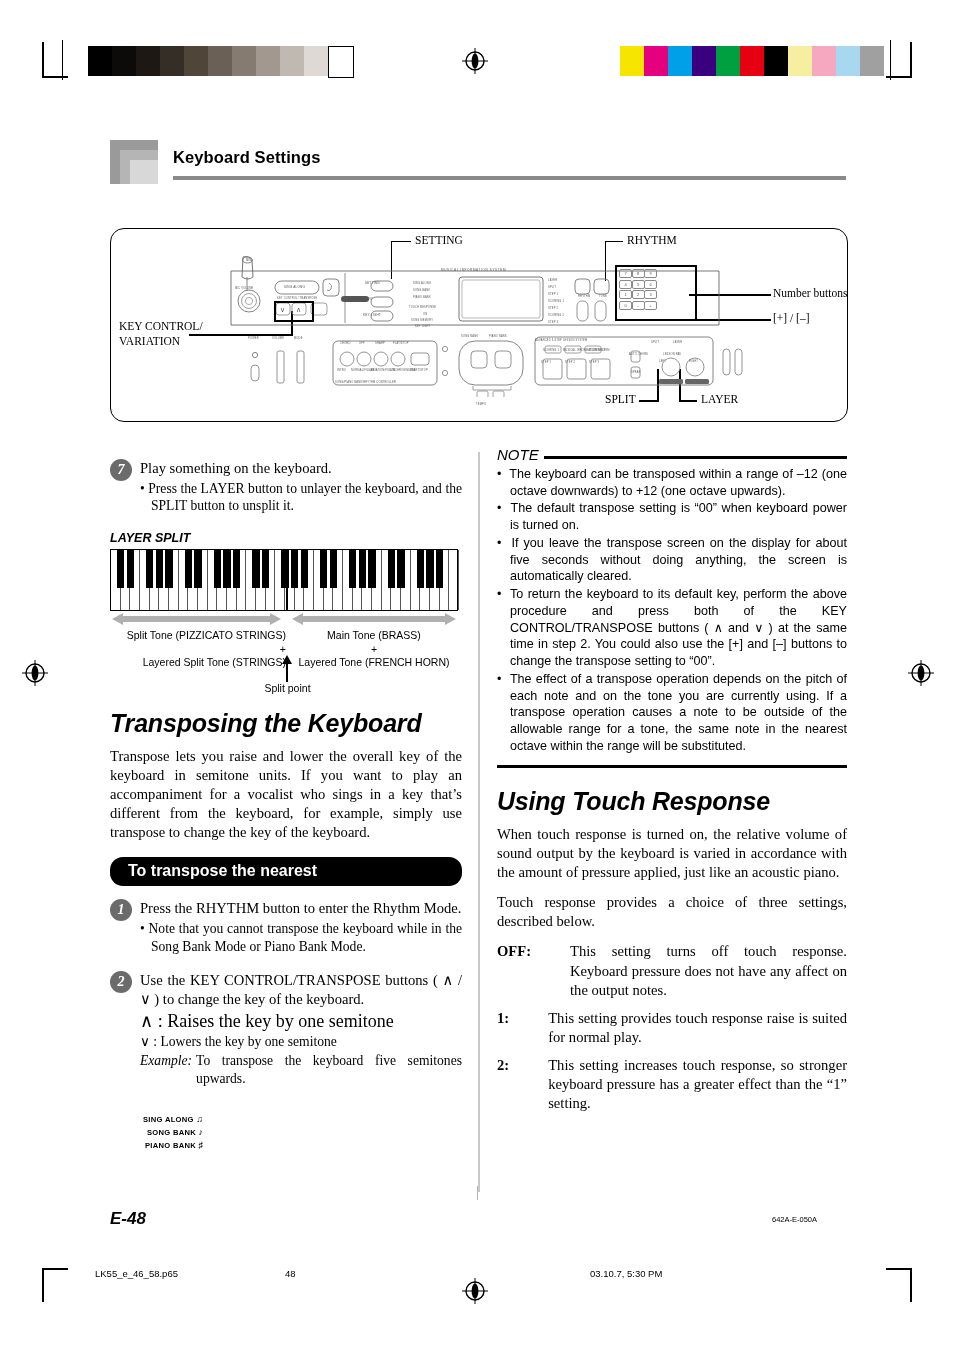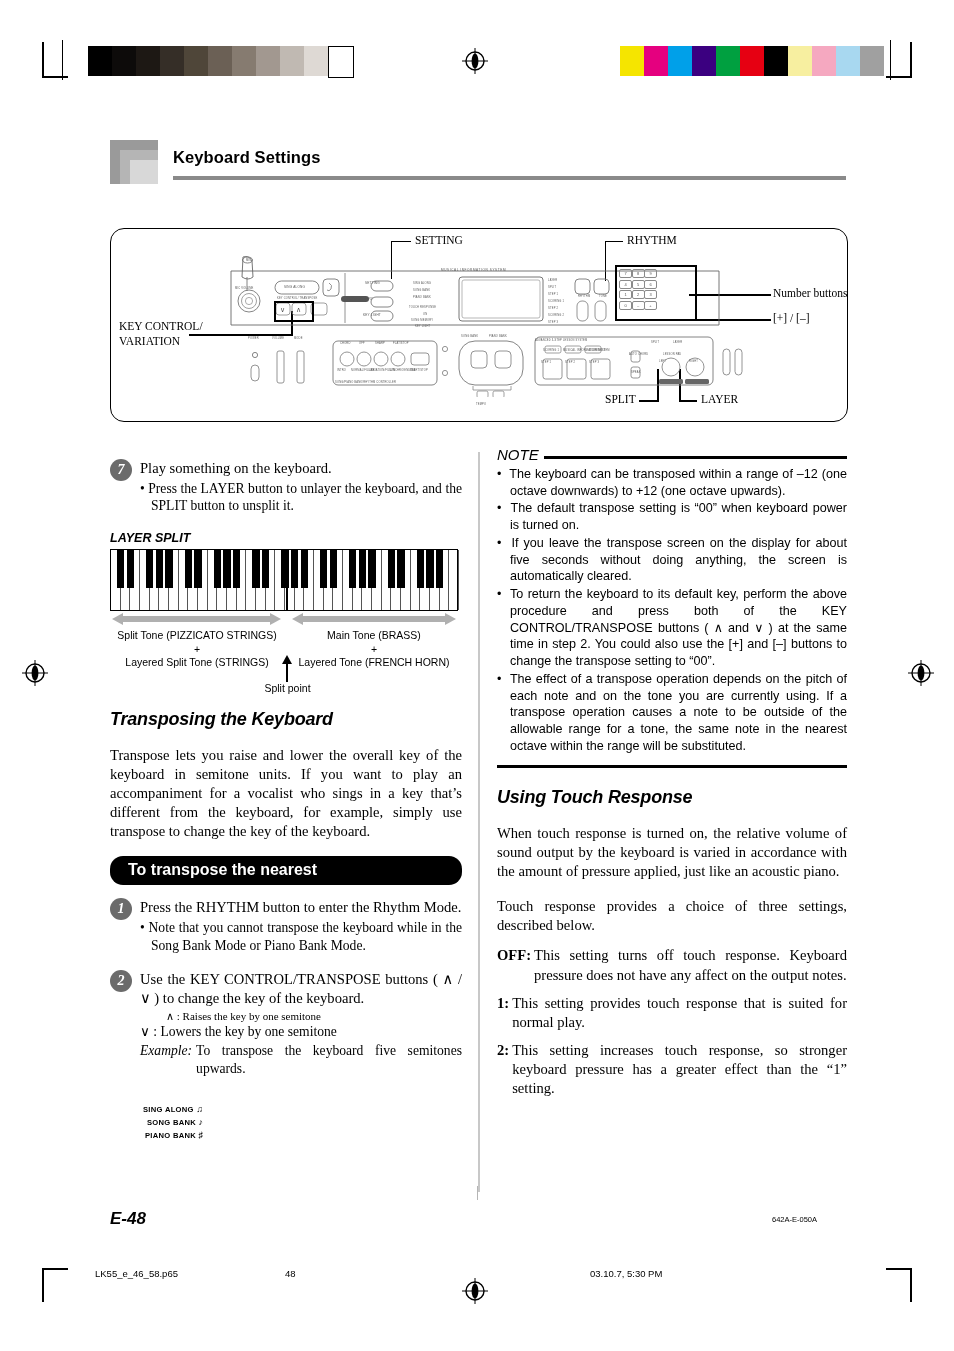--- a/index.html
+++ b/index.html
@@ -71,24 +71,24 @@
     font-family:"Liberation Serif", serif; margin-right:8px;
   }
   .step-body { flex:1 1 auto; font-size:14.6px; line-height:1.30; text-align:justify; }
   .step-body .sub {
     margin-top:2px; padding-left:11px; text-indent:-11px;
     font-size:13.6px; line-height:1.28;
   }
 
   .sec-title {
     font-family:"Liberation Sans", sans-serif;
-    font-style:italic; font-weight:bold; font-size:18px;
+    font-style:italic; font-weight:bold; font-size:25px;
     margin:12px 0 9px 0; letter-spacing:-0.2px;
   }
-  .para { font-size:14.6px; line-height:1.31; text-align:justify; margin:16px 0 11px 0; }
+  .para { font-size:14.6px; line-height:1.31; text-align:justify; margin:4px 0 11px 0; }
 
   .black-bar {
     background:#000; color:#fff; border-radius:13px;
     font-family:"Liberation Sans", sans-serif; font-weight:bold;
     font-size:16px; padding:5px 0 6px 18px; margin:15px 0 8px 0;
   }
 
   .subhead {
     font-family:"Liberation Sans", sans-serif;
     font-weight:bold; font-style:italic; font-size:12.5px;
@@ -132,21 +132,21 @@
   }
   .note-list { margin:0; padding:0; list-style:none; }
   .note-list li {
     font-family:"Liberation Sans", sans-serif;
     font-size:12.6px; line-height:1.33; text-align:justify;
     padding-left:13px; text-indent:-13px; margin-bottom:1px;
   }
   .note-list li::before { content:"\2022\00a0\00a0"; }
   #note-rule-bottom { height:2.4px; background:#000; margin-top:11px; }
 
-  .tr-item { display:flex; font-size:14.6px; line-height:1.31; margin-bottom:9px; }
+  .tr-item { display:flex; font-size:14.6px; line-height:1.31; margin-bottom:9px;gap:36px; }
   .tr-key { flex:0 0 auto; font-weight:bold; margin-right:3px; }
   .tr-txt { flex:1 1 auto; text-align:justify; }
 
   
   #lcd-figure { position:relative; margin-top:16px; height:56px; }
   #lcd-modes {
     position:absolute; left:33px; top:10px;
     font-family:Liberation Sans, sans-serif; font-weight:bold;
     font-size:7.6px; line-height:1.45; text-align:right; letter-spacing:.3px;
   }
@@ -525,21 +525,21 @@
       <div class="arrow-head" style="left:2px;border-right:11px solid #b0b0b0;"></div>
       <div class="arrow-bar" style="left:13px;width:147px;"></div>
       <div class="arrow-head" style="left:160px;border-left:11px solid #b0b0b0;"></div>
 
       <div class="arrow-head" style="left:182px;border-right:11px solid #b0b0b0;"></div>
       <div class="arrow-bar" style="left:193px;width:142px;"></div>
       <div class="arrow-head" style="left:335px;border-left:11px solid #b0b0b0;"></div>
     </div>
 
     <div style="position:relative;height:62px;">
-      <div class="kbd-caption" style="left:-2px;top:2px;width:178px;">
+      <div class="kbd-caption" style="left:-2px;top:2px;width:178px;text-align:right;">
         <div>Split Tone (PIZZICATO STRINGS)</div>
         <div>+</div>
         <div>Layered Split Tone (STRINGS)</div>
       </div>
       <div class="kbd-caption" style="left:178px;top:2px;width:172px;">
         <div>Main Tone (BRASS)</div>
         <div>+</div>
         <div>Layered Tone (FRENCH HORN)</div>
       </div>
       <div id="split-arrow-up"></div>
@@ -560,21 +560,21 @@
     <div class="step-body">
       <div>Press the RHYTHM button to enter the Rhythm Mode.</div>
       <div class="sub">• Note that you cannot transpose the keyboard while in the Song Bank Mode or Piano Bank Mode.</div>
     </div>
   </div>
 
   <div class="step" style="margin-top:16px;">
     <div class="step-badge">2</div>
     <div class="step-body">
       <div>Use the KEY CONTROL/TRANSPOSE buttons ( ∧ / ∨ ) to change the key of the keyboard.</div>
-      <div style="font-size:11px;margin-top:1px;margin-left:26px;">∧ : Raises the key by one semitone</div>
+      <div style="font-size:18px;margin-top:1px;">∧ : Raises the key by one semitone</div>
       <div style="font-size:13.6px;">∨ : Lowers the key by one semitone</div>
       <div style="display:flex;font-size:13.6px;margin-top:1px;">
         <span style="font-style:italic;margin-right:4px;flex:0 0 auto;">Example:</span>
         <span style="flex:1 1 auto;text-align:justify;">To transpose the keyboard five semitones upwards.</span>
       </div>
     </div>
   </div>
 
   <div id="lcd-figure">
     <div id="lcd-modes">
@@ -613,21 +613,21 @@
     <p class="para">Touch response provides a choice of three settings, described below.</p>
   </div>
 
   <div id="tr-settings">
       <div class="tr-item">
         <span class="tr-key">OFF:</span>
         <span class="tr-txt">This setting turns off touch response. Keyboard pressure does not have any affect on the output notes.</span>
       </div>
       <div class="tr-item">
         <span class="tr-key">1:</span>
-        <span class="tr-txt">This setting provides touch response that is suited for normal play.</span>
+        <span class="tr-txt">This setting provides touch response raise is suited for normal play.</span>
       </div>
       <div class="tr-item">
         <span class="tr-key">2:</span>
         <span class="tr-txt">This setting increases touch response, so stronger keyboard pressure has a greater effect than the “1” setting.</span>
       </div>
     </div>
 </div>
 
 <div class="abs" id="page-no">E-48</div>
 <div class="abs" id="doc-code">642A-E-050A</div>

